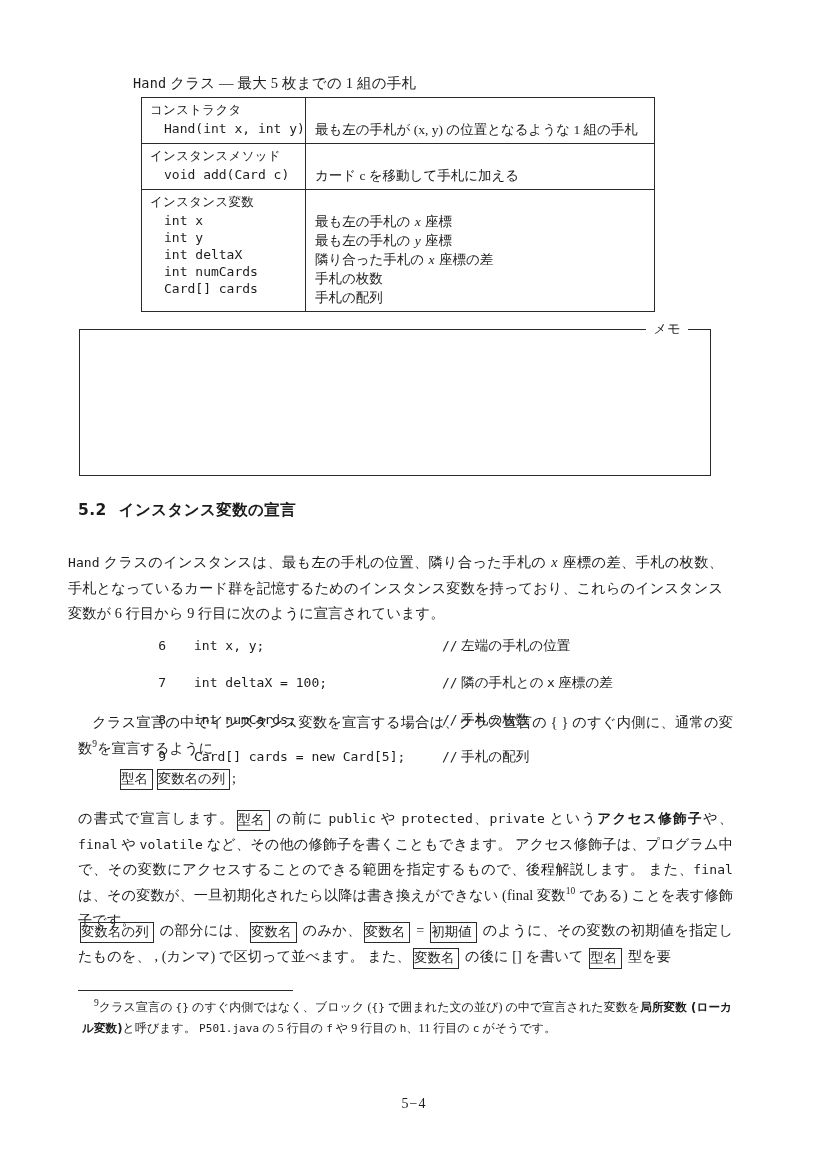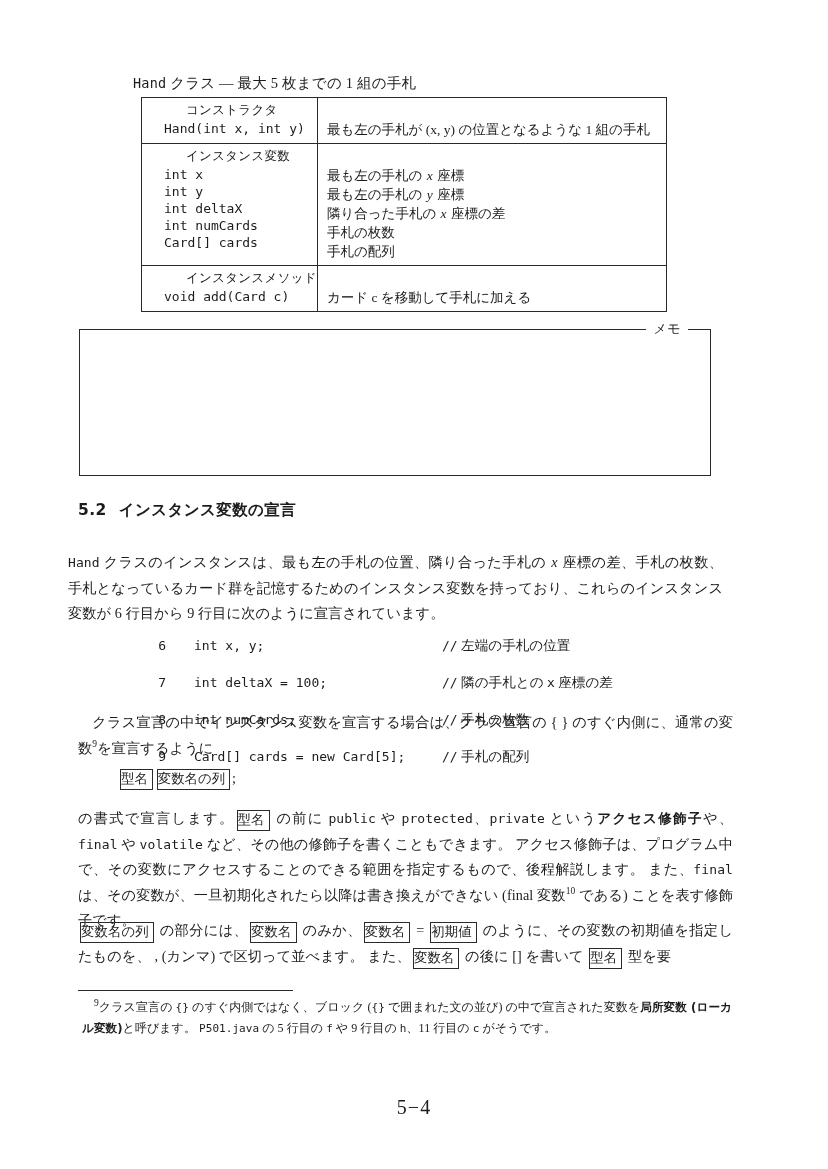--- a/index.html
+++ b/index.html
@@ -52,21 +52,20 @@
     padding: 3px 0 4px 0;
   }
   .summary-table td.right {
     padding: 3px 16px 4px 9px;
   }
   .grp-head {
     font-size: 12.5px;
     padding: 1px 0 1px 8px;
     letter-spacing: .3px;
     white-space: nowrap;
-    margin-left: 36px;
   }
   .sig {
     font-family: "DejaVu Sans Mono", "Liberation Mono", monospace;
     font-size: 13px;
     padding: 1px 0 1px 22px;
     white-space: nowrap;
   }
   .desc {
     font-size: 13.5px;
     white-space: nowrap;
@@ -219,21 +218,21 @@
   .fn9  { left: 82px; top: 997px; width: 650px; text-indent: 1em; }
   .fn10 { left: 82px; top: 1036px; width: 650px; text-indent: 1em; }
 
   
   .page-num {
     position: absolute;
     left: 0;
     right: 0;
     top: 1096px;
     text-align: center;
-    font-size: 20px;
+    font-size: 14px;
     letter-spacing: 1px;
   }
 </style>
 </head>
 <body>
 
 <div class="page">
 
   <div class="tbl-caption">
     <span class="cls">Hand</span><span> クラス  ―  最大 5 枚までの 1 組の手札</span>
@@ -242,50 +241,50 @@
   <table class="summary-table">
     <tbody>
       <tr>
         <td class="left">
           <div class="grp-head">コンストラクタ</div>
           <div class="sig">Hand(int x, int y)</div>
         </td>
         <td class="right">
           <div class="desc blank">&nbsp;</div>
           <div class="desc">最も左の手札が (x, y) の位置となるような 1 組の手札</div>
+        </td>
+      </tr>
+      <tr>
+        <td class="left">
+          <div class="grp-head">インスタンスメソッド</div>
+          <div class="sig">void add(Card c)</div>
+        </td>
+        <td class="right">
+          <div class="desc blank">&nbsp;</div>
+          <div class="desc">カード c を移動して手札に加える</div>
         </td>
       </tr>
       <tr>
         <td class="left">
           <div class="grp-head">インスタンス変数</div>
           <div class="sig">int x</div>
           <div class="sig">int y</div>
           <div class="sig">int deltaX</div>
           <div class="sig">int numCards</div>
           <div class="sig">Card[] cards</div>
         </td>
         <td class="right">
           <div class="desc blank">&nbsp;</div>
           <div class="desc"><span>最も左の手札の </span><span class="mi">x</span><span> 座標</span></div>
           <div class="desc"><span>最も左の手札の </span><span class="mi">y</span><span> 座標</span></div>
           <div class="desc"><span>隣り合った手札の </span><span class="mi">x</span><span> 座標の差</span></div>
           <div class="desc">手札の枚数</div>
           <div class="desc">手札の配列</div>
         </td>
       </tr>
-      <tr>
-        <td class="left">
-          <div class="grp-head">インスタンスメソッド</div>
-          <div class="sig">void add(Card c)</div>
-        </td>
-        <td class="right">
-          <div class="desc blank">&nbsp;</div>
-          <div class="desc">カード c を移動して手札に加える</div>
-        </td>
-      </tr>
     </tbody>
   </table>
 
   <div class="memo">
     <span class="memo-label">メモ</span>
   </div>
 
   <div class="sec-head">
     <span class="num">5.2</span><span>インスタンス変数の宣言</span>
   </div>

